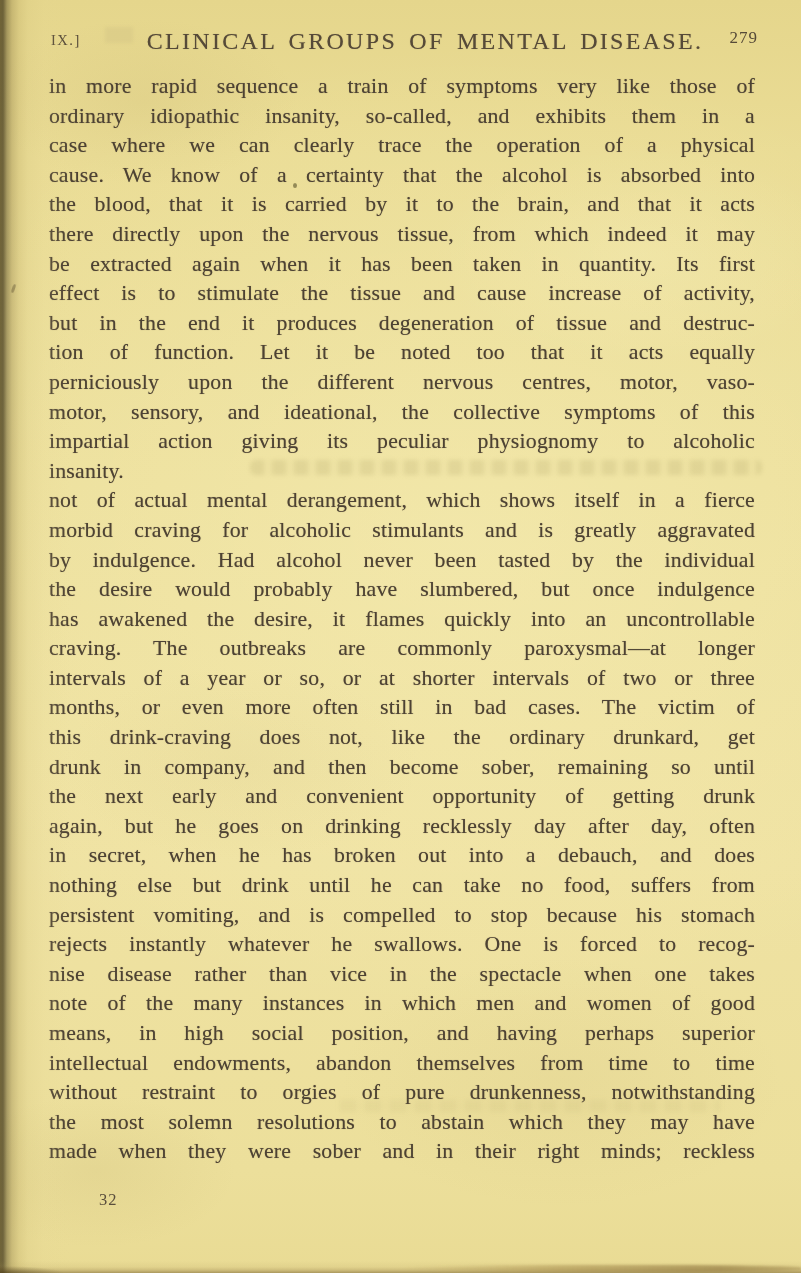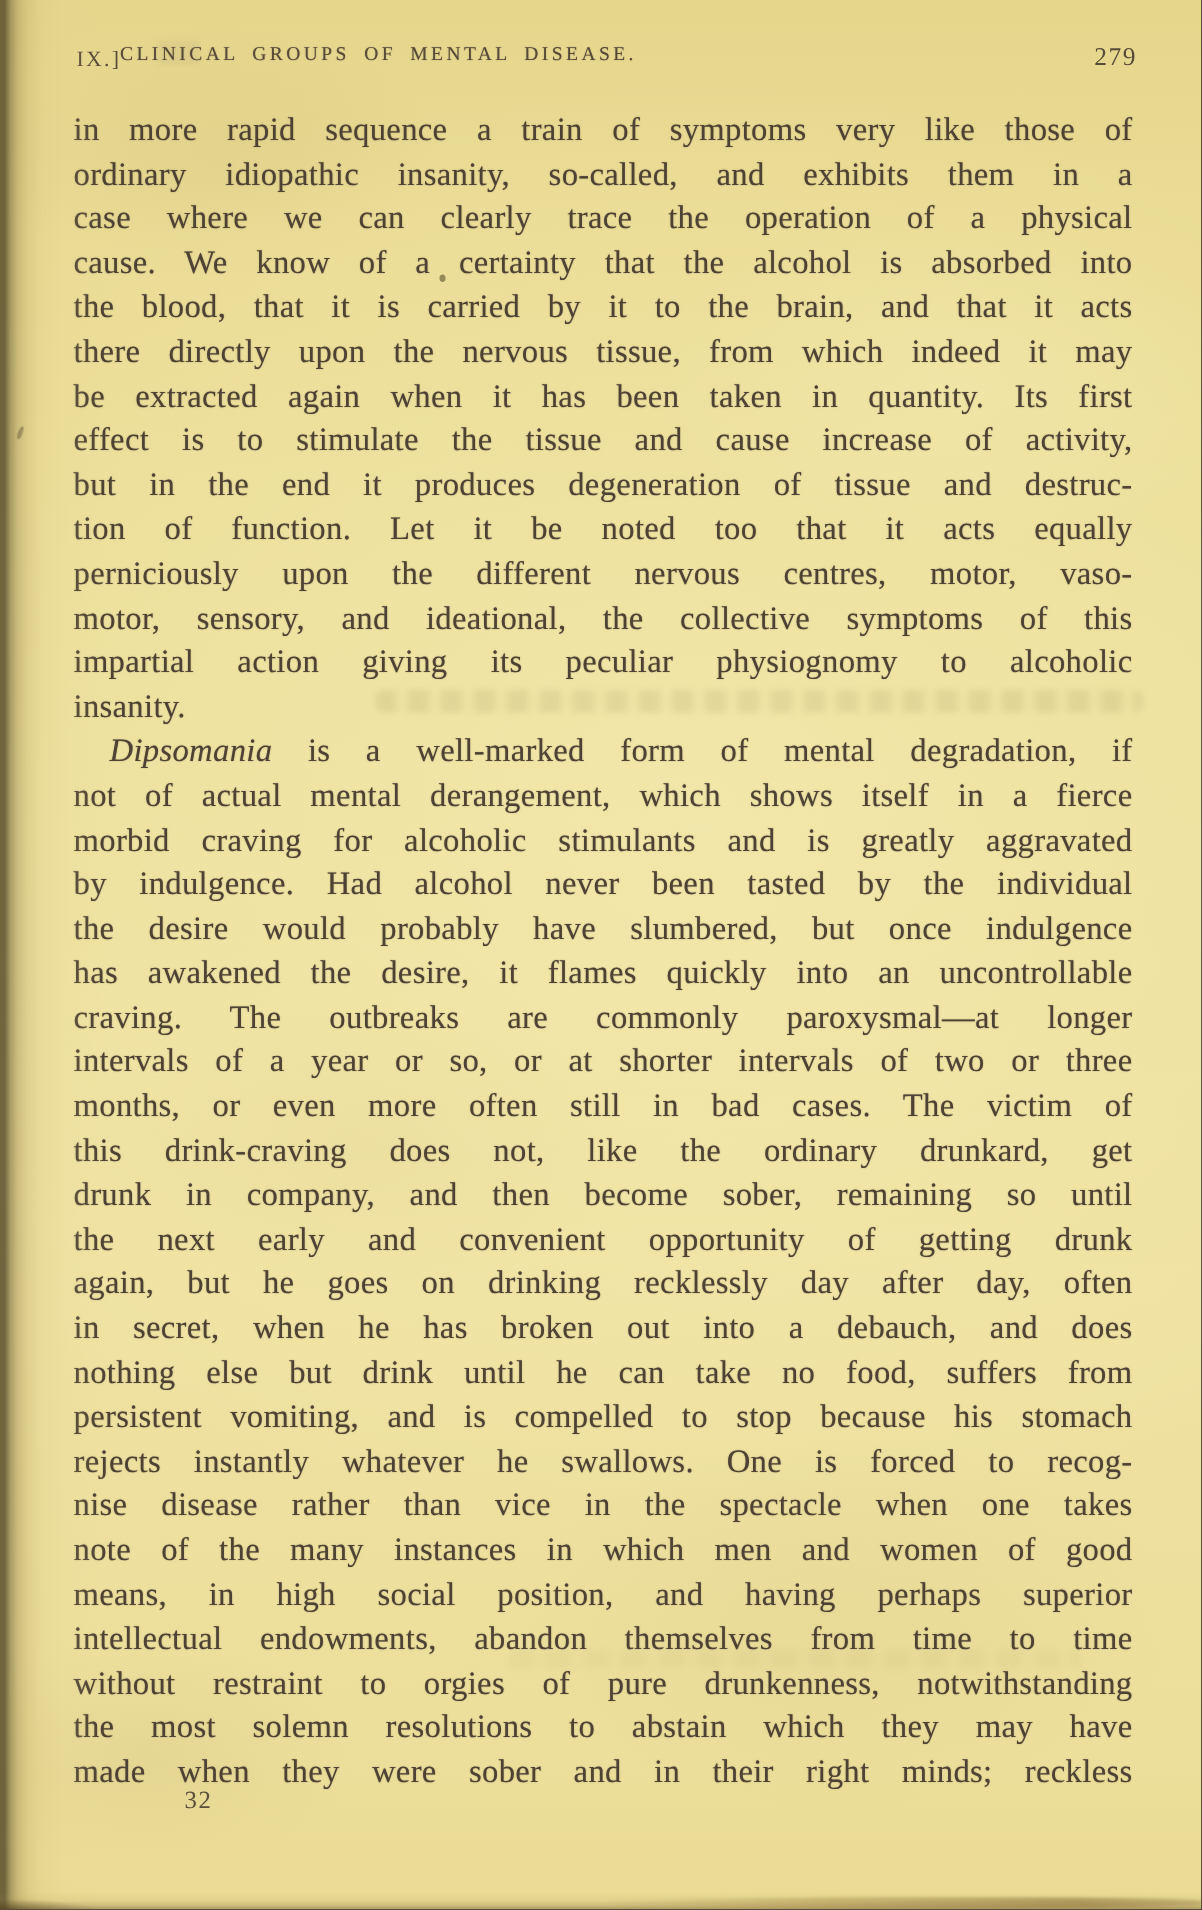--- a/index.html
+++ b/index.html
@@ -62,22 +62,22 @@
   }
 
   
   .header { position: absolute; left: 49px; top: 26px; width: 706px; height: 26px; }
   .chapter-marker {
     position: absolute; left: 2px; top: 6px;
     font-size: 14.5px; letter-spacing: 1.5px; color: #564a38;
   }
   .running-title {
     position: absolute; left: 0; right: 0; top: 2px;
-    transform: translateX(15px);
-    font-size: 13px; letter-spacing: 2.3px; word-spacing: 4px;
+    text-align: center; transform: translateX(15px);
+    font-size: 24px; letter-spacing: 2.3px; word-spacing: 4px;
     color: #564a38; text-shadow: 0 0 0.8px rgba(86,74,56,0.55);
     white-space: nowrap;
     padding-left: 16px;
   }
   .page-number {
     position: absolute; right: -3px; top: 2px;
     font-size: 17px; letter-spacing: 1px; color: #564a38;
   }
 
   
@@ -91,21 +91,21 @@
     text-align: justify;
     text-align-last: justify;
     white-space: normal;
   }
   .body-text .line.flush { text-align-last: left; }
   .body-text .line.indent { padding-left: 24px; }
   .body-text i { font-style: italic; }
 
   
   .signature {
-    position: absolute; left: 123px; top: 1190px;
+    position: absolute; left: 99px; top: 1190px;
     font-size: 16.5px; letter-spacing: 1px; color: #5a4e3c; text-align: center;
   }
 
   
   .ink-mark-margin {
     position: absolute; left: 12px; top: 284px; width: 3px; height: 9px;
     border-radius: 60% 40% 50% 50%;
     background: rgba(95,84,58,0.55);
     transform: rotate(18deg);
     filter: blur(0.3px);
@@ -159,21 +159,20 @@
       <div class="line">the blood, that it is carried by it to the brain, and that it acts</div>
       <div class="line">there directly upon the nervous tissue, from which indeed it may</div>
       <div class="line">be extracted again when it has been taken in quantity. Its first</div>
       <div class="line">effect is to stimulate the tissue and cause increase of activity,</div>
       <div class="line">but in the end it produces degeneration of tissue and destruc-</div>
       <div class="line">tion of function. Let it be noted too that it acts equally</div>
       <div class="line">perniciously upon the different nervous centres, motor, vaso-</div>
       <div class="line">motor, sensory, and ideational, the collective symptoms of this</div>
       <div class="line">impartial action giving its peculiar physiognomy to alcoholic</div>
       <div class="line flush">insanity.</div>
-      <div class="line indent"><i>Dipsomania</i><span> is a well-marked form of mental degradation, if</span></div>
       <div class="line">not of actual mental derangement, which shows itself in a fierce</div>
       <div class="line">morbid craving for alcoholic stimulants and is greatly aggravated</div>
       <div class="line">by indulgence. Had alcohol never been tasted by the individual</div>
       <div class="line">the desire would probably have slumbered, but once indulgence</div>
       <div class="line">has awakened the desire, it flames quickly into an uncontrollable</div>
       <div class="line">craving. The outbreaks are commonly paroxysmal—at longer</div>
       <div class="line">intervals of a year or so, or at shorter intervals of two or three</div>
       <div class="line">months, or even more often still in bad cases. The victim of</div>
       <div class="line">this drink-craving does not, like the ordinary drunkard, get</div>
       <div class="line">drunk in company, and then become sober, remaining so until</div>

